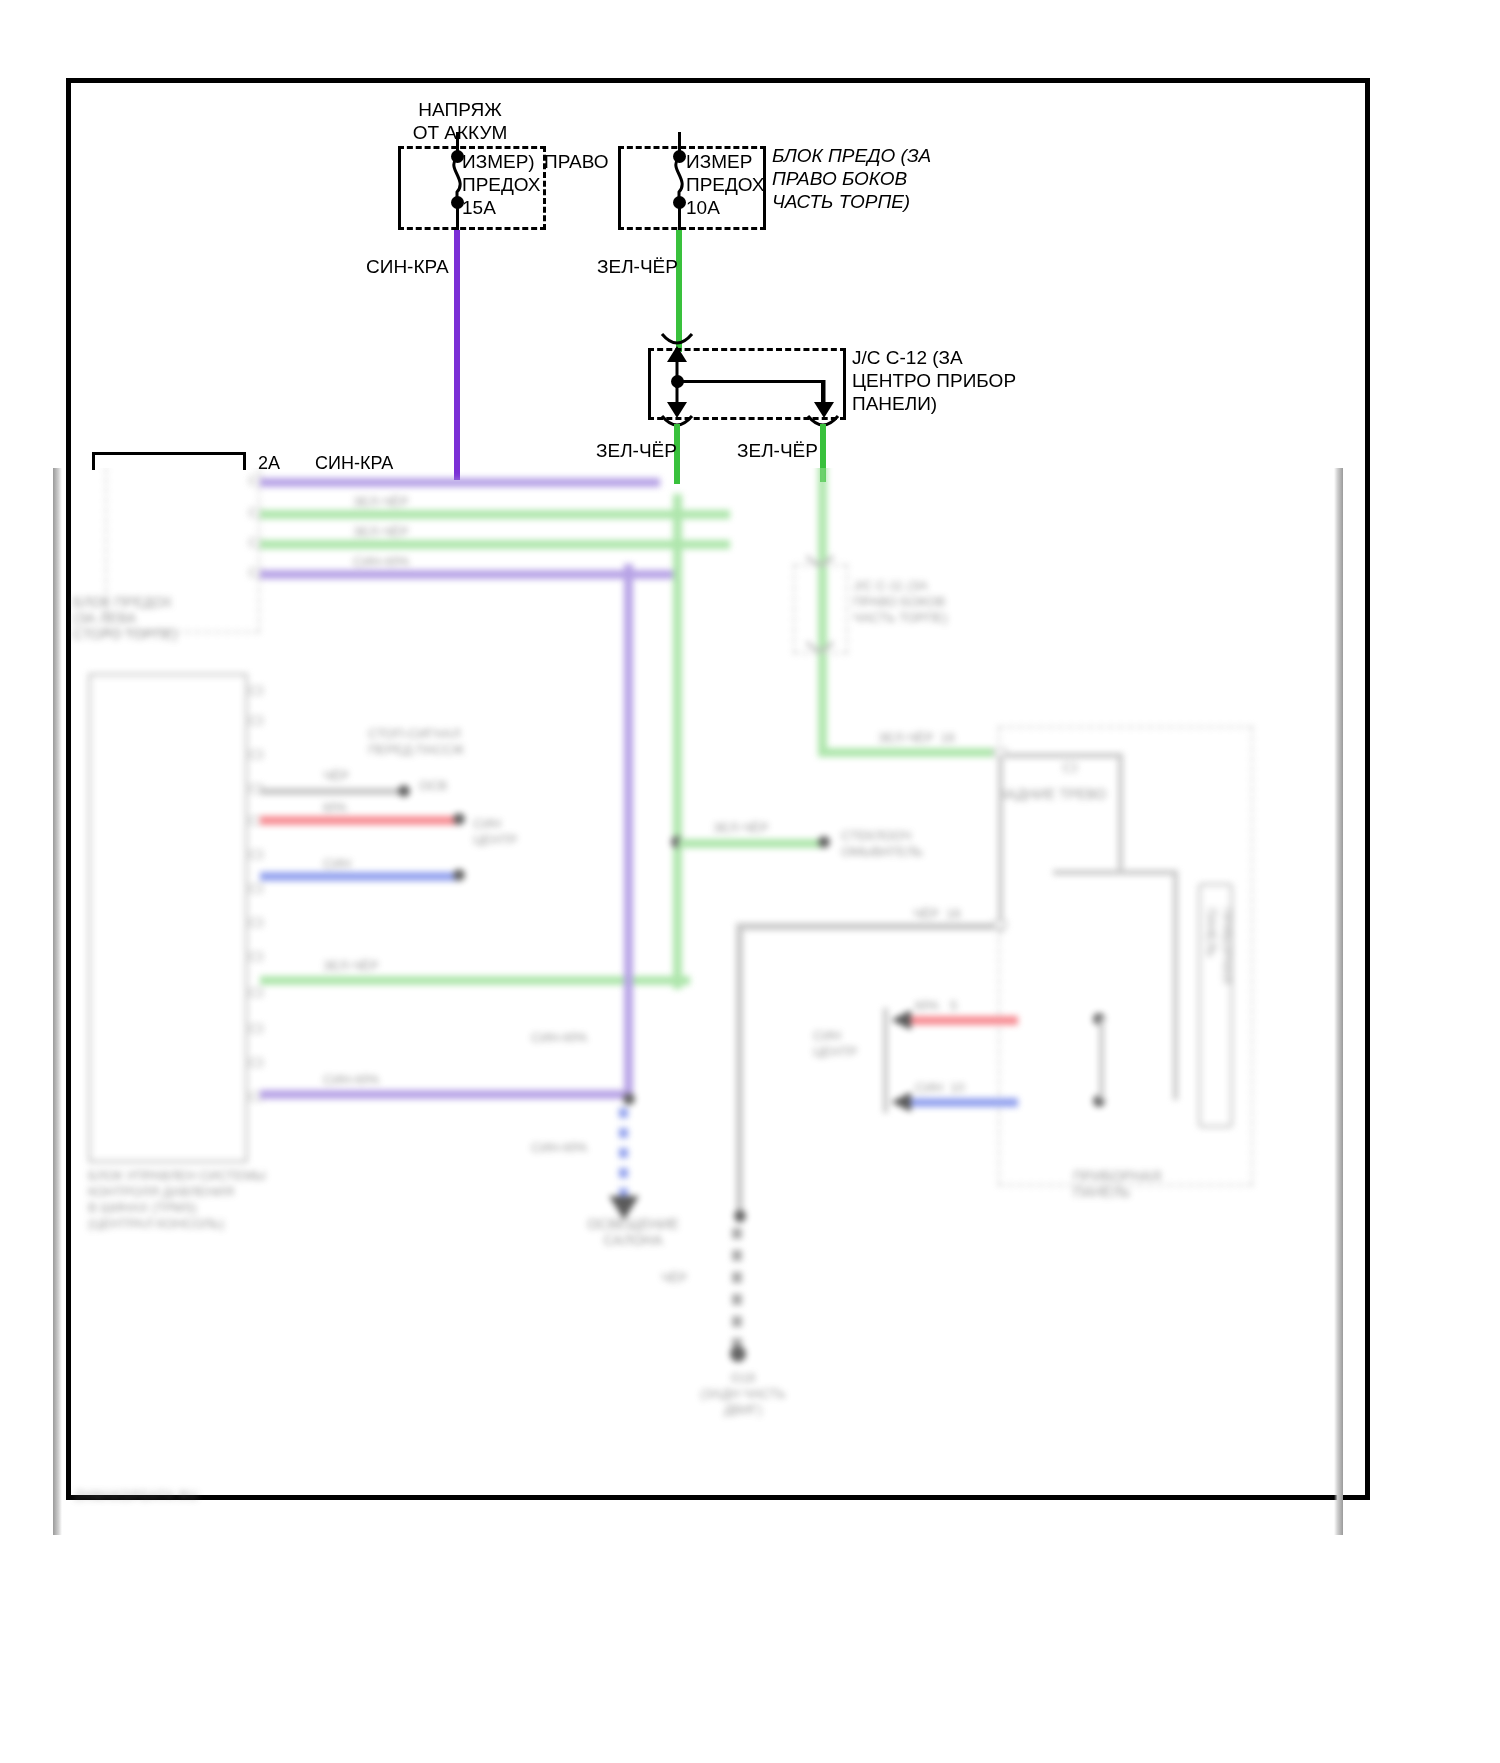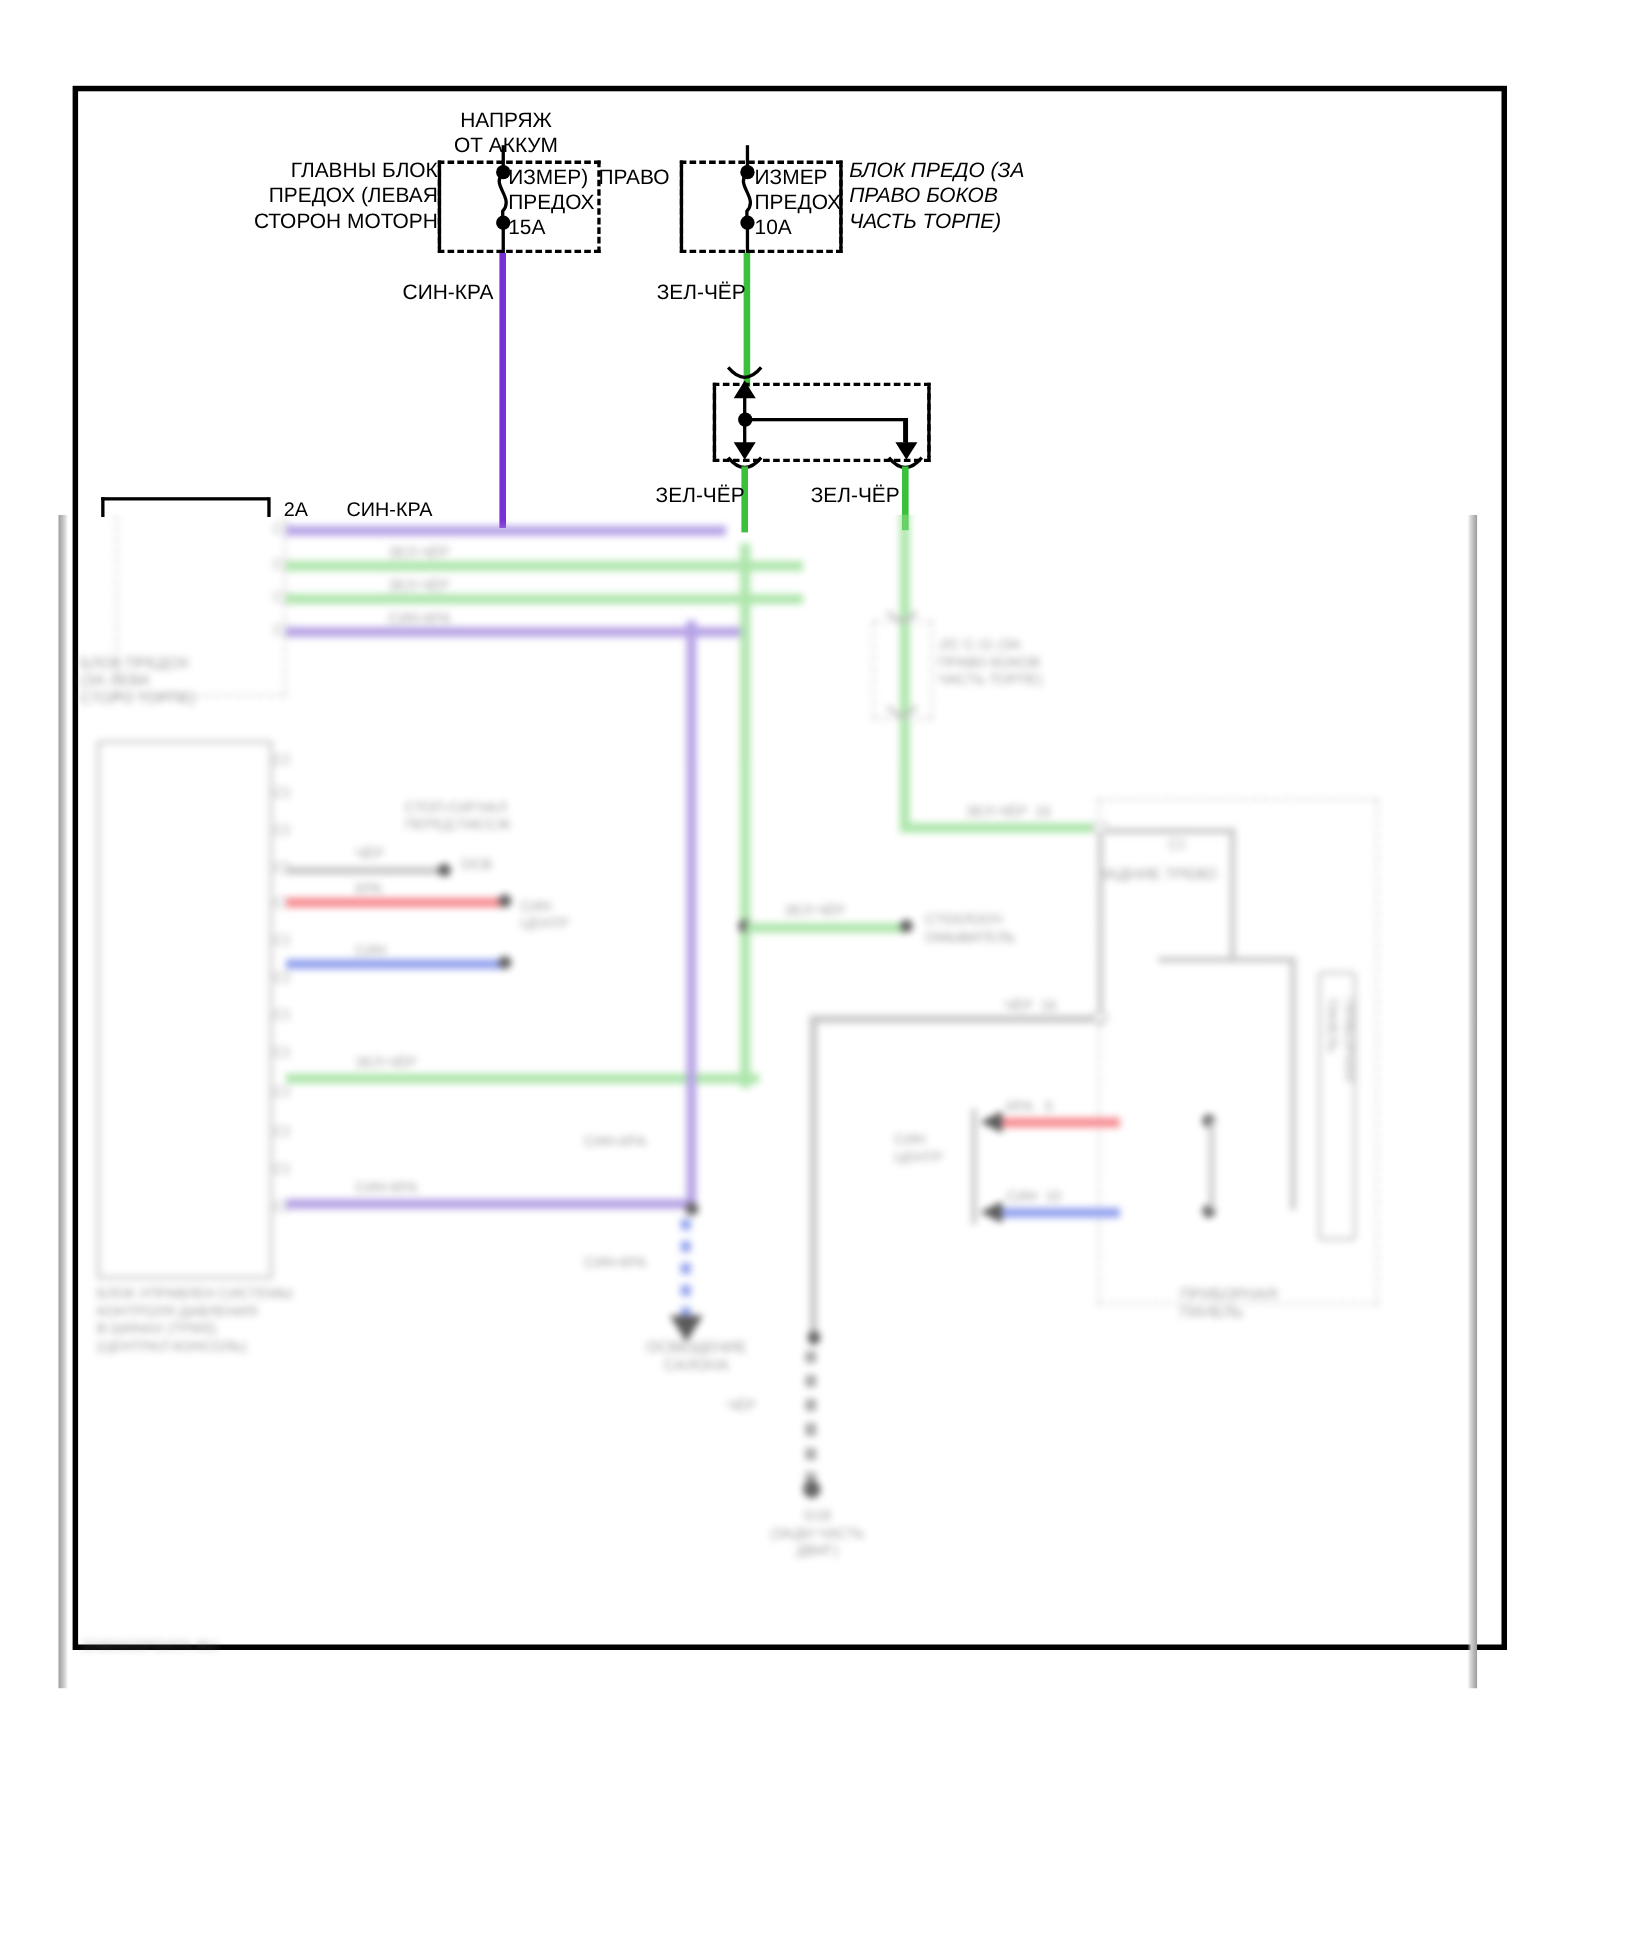--- a/index.html
+++ b/index.html
@@ -60,23 +60,20 @@
 
   <div class="frame"></div>
 
   <div class="lbl c" style="left:350px;top:98px;width:220px;">НАПРЯЖ
 ОТ АККУМ</div>
 
   <div class="dbox" style="left:398px;top:146px;width:148px;height:84px;"></div>
 
   <div class="tick" style="left:398px;top:150px;height:76px;"></div>
 
-  <div class="lbl r" style="left:230px;top:144px;width:168px;">ГЛАВНЫ БЛОК
-ПРЕДОХ (ЛЕВАЯ
-СТОРОН МОТОРН</div>
   <div class="lbl" style="left:462px;top:150px;">ИЗМЕР)</div>
   <div class="lbl" style="left:462px;top:173px;">ПРЕДОХ
 15А</div>
 
   <div class="lbl" style="left:544px;top:150px;">ПРАВО</div>
 
   <div class="dbox" style="left:618px;top:146px;width:148px;height:84px;"></div>
   <div class="tick" style="left:618px;top:150px;height:76px;"></div>
   <div class="tick" style="left:763px;top:150px;height:76px;"></div>
 
@@ -109,20 +106,23 @@
 
   <div class="wire v" style="left:454px;top:230px;height:250px;background:#7b2fd6;"></div>
   <div class="lbl" style="left:366px;top:255px;">СИН-КРА</div>
 
   <div class="wire v" style="left:676px;top:230px;height:122px;background:#39c13c;"></div>
   <div class="lbl" style="left:597px;top:255px;">ЗЕЛ-ЧЁР</div>
 
   <div class="dbox" style="left:648px;top:348px;width:198px;height:72px;"></div>
   <div class="tick" style="left:648px;top:352px;height:64px;"></div>
   <div class="tick" style="left:843px;top:352px;height:64px;"></div>
+  <div class="lbl" style="left:852px;top:346px;">J/C C-12 (ЗА
+ЦЕНТРО ПРИБОР
+ПАНЕЛИ)</div>
 
   <div class="arrow" style="position:absolute;left:664px;top:344px;">
     <svg width="26" height="44" viewBox="0 0 26 44">
       <path d="M13 44 L13 8" stroke="#000" stroke-width="3" fill="none"></path>
       <path d="M13 2 L3 18 L23 18 Z" fill="#000"></path>
     </svg>
   </div>
   <div class="dot" style="left:671px;top:375px;"></div>
   <div class="blk hblk" style="left:677px;top:380px;width:146px;"></div>
   <div class="blk vblk" style="left:821px;top:380px;height:22px;"></div>

